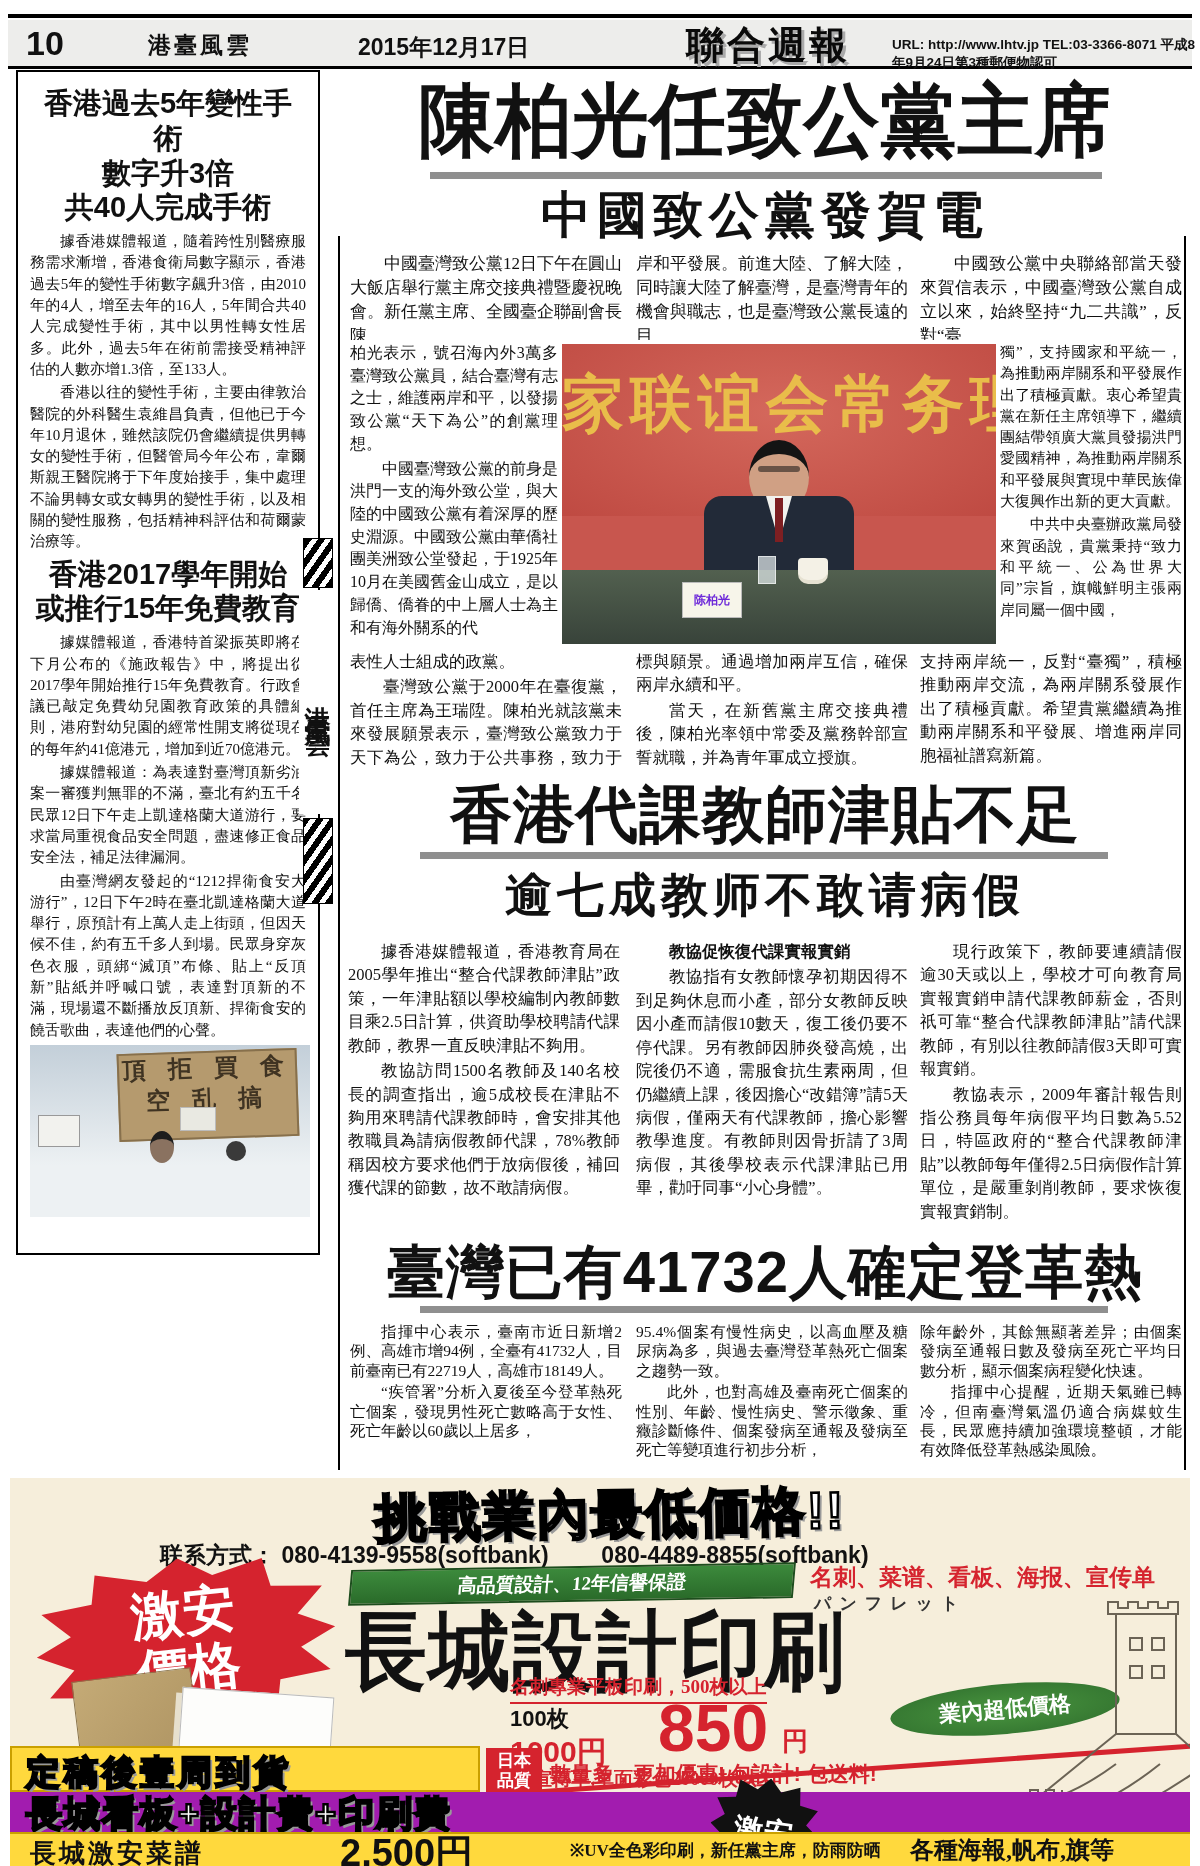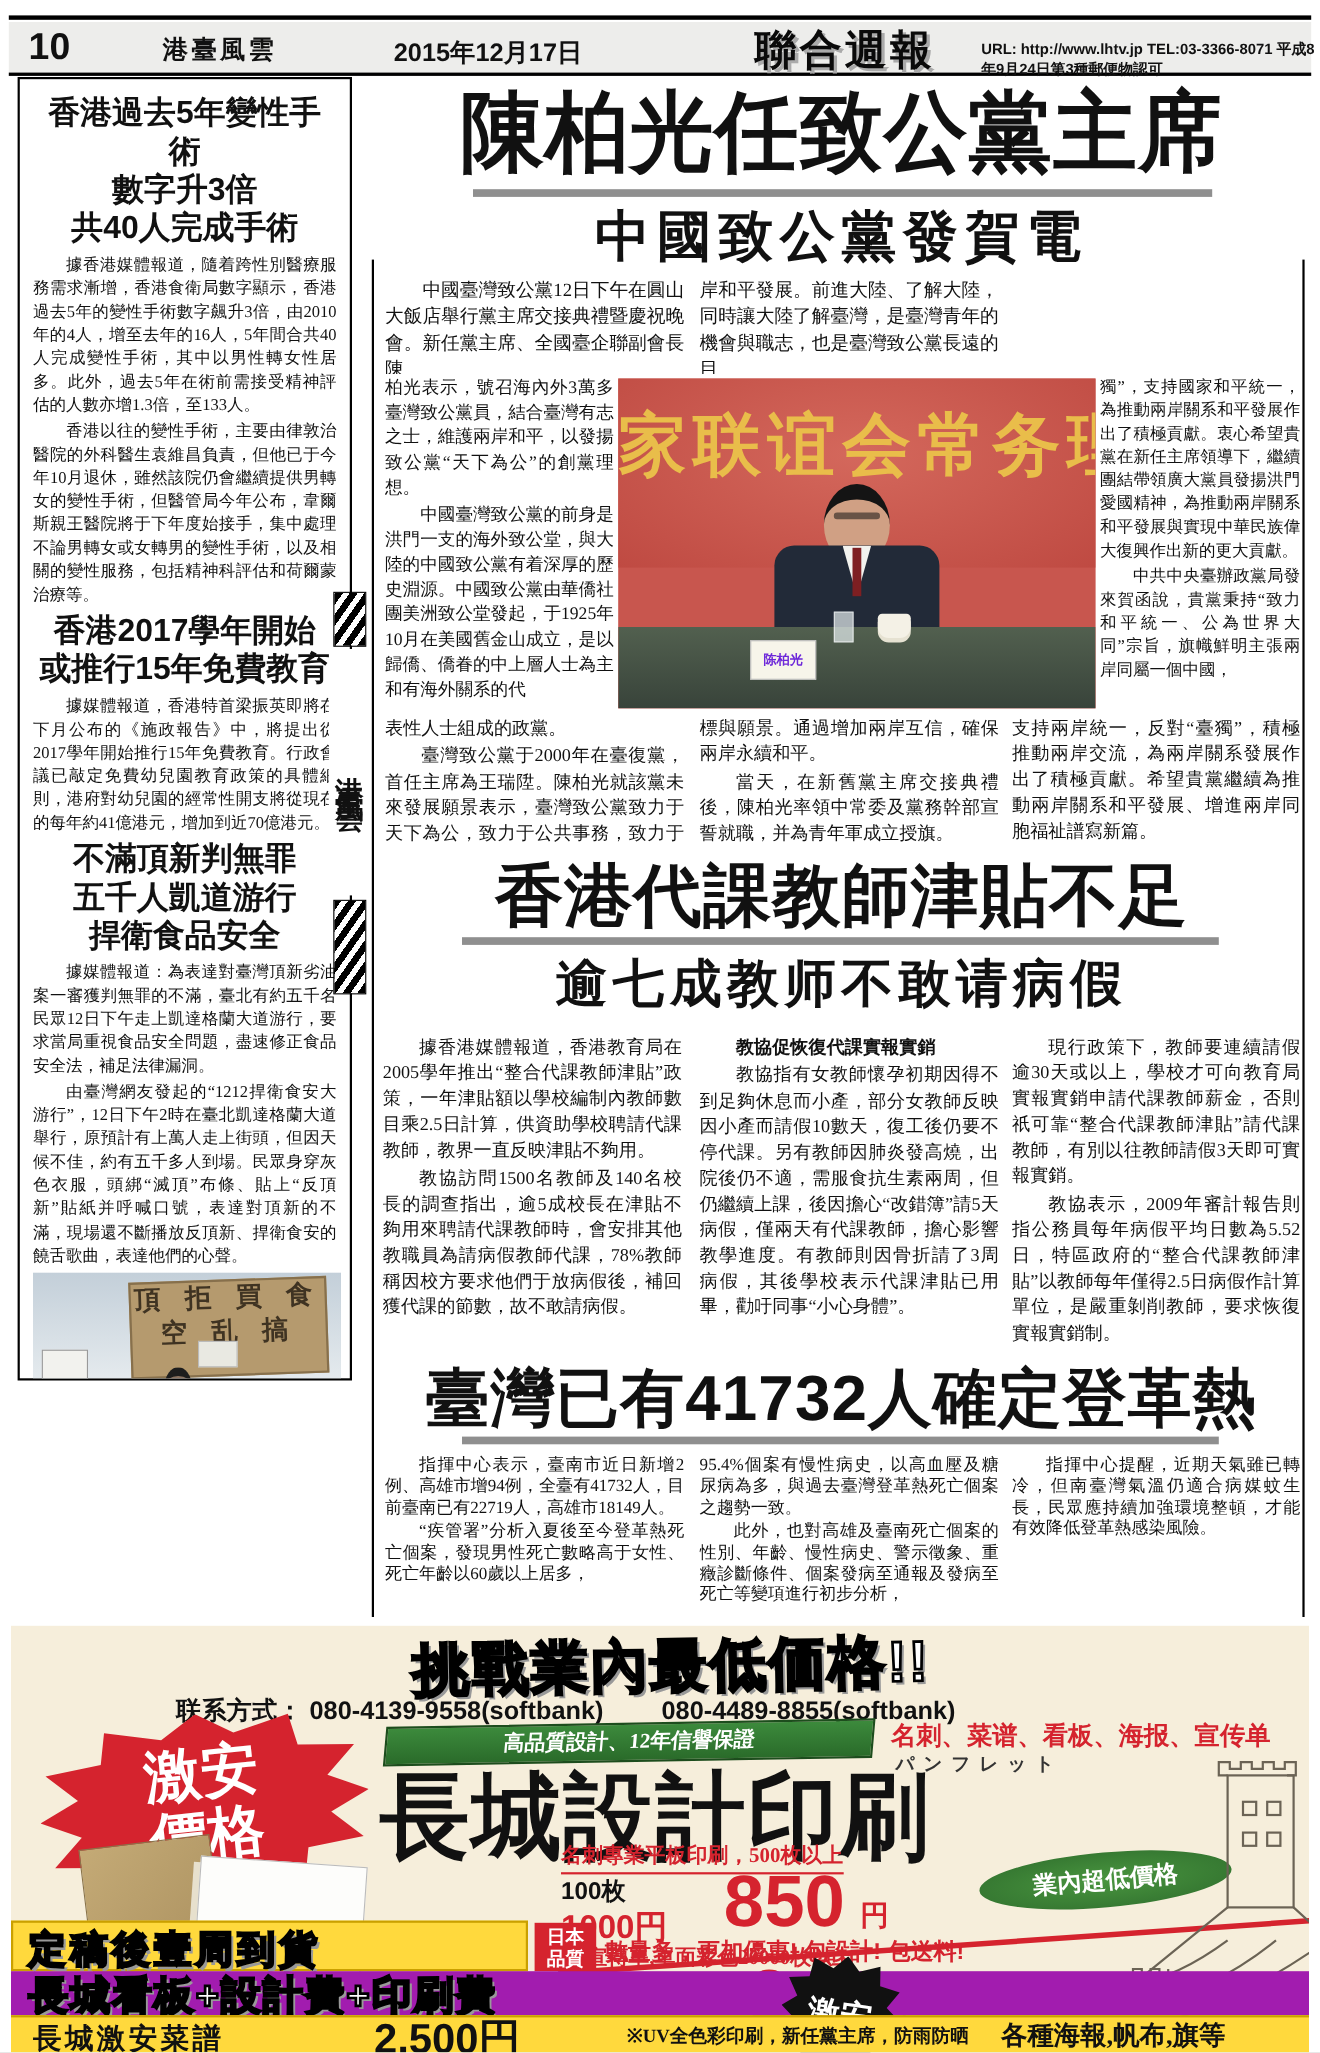--- a/index.html
+++ b/index.html
@@ -53,23 +53,20 @@
 
   <div class="abs" id="leftbox">
     <h2><span>香港過去5年變性手術</span><br>
         <span>數字升3倍</span><br>
         <span>共40人完成手術</span></h2>
     <p class="ind jt">據香港媒體報道，隨着跨性別醫療服務需求漸增，香港食衛局數字顯示，香港過去5年的變性手術數字飆升3倍，由2010年的4人，增至去年的16人，5年間合共40人完成變性手術，其中以男性轉女性居多。此外，過去5年在術前需接受精神評估的人數亦增1.3倍，至133人。</p>
     <p class="ind jt">香港以往的變性手術，主要由律敦治醫院的外科醫生袁維昌負責，但他已于今年10月退休，雖然該院仍會繼續提供男轉女的變性手術，但醫管局今年公布，韋爾斯親王醫院將于下年度始接手，集中處理不論男轉女或女轉男的變性手術，以及相關的變性服務，包括精神科評估和荷爾蒙治療等。</p>
     <h2><span>香港2017學年開始</span><br>
         <span>或推行15年免費教育</span></h2>
     <p class="ind jt">據媒體報道，香港特首梁振英即將在下月公布的《施政報告》中，將提出從2017學年開始推行15年免費教育。行政會議已敲定免費幼兒園教育政策的具體細則，港府對幼兒園的經常性開支將從現在的每年約41億港元，增加到近70億港元。</p>
-    <h2><span>不滿頂新判無罪</span><br>
-        <span>五千人凱道游行</span><br>
-        <span>捍衛食品安全</span></h2>
     <p class="ind jt">據媒體報道：為表達對臺灣頂新劣油案一審獲判無罪的不滿，臺北有約五千名民眾12日下午走上凱達格蘭大道游行，要求當局重視食品安全問題，盡速修正食品安全法，補足法律漏洞。</p>
     <p class="ind jt">由臺灣網友發起的“1212捍衛食安大游行”，12日下午2時在臺北凱達格蘭大道舉行，原預計有上萬人走上街頭，但因天候不佳，約有五千多人到場。民眾身穿灰色衣服，頭綁“滅頂”布條、貼上“反頂新”貼紙并呼喊口號，表達對頂新的不滿，現場還不斷播放反頂新、捍衛食安的饒舌歌曲，表達他們的心聲。</p>
 
     <div style="position:relative;width:280px;height:172px;margin-top:4px;background:linear-gradient(#c3cfd9,#edf1f3 70%);">
       <div class="abs" style="left:88px;top:6px;width:176px;height:84px;background:#b59a6e;border:2px solid #87704c;transform:rotate(-2deg);text-align:center;color:#3f3322;font-weight:900;font-size:24px;line-height:1.3;letter-spacing:8px;">
         <div>頂 拒 買 食</div>
         <div>空 乱 搞</div>
       </div>
       <div class="abs" style="left:150px;top:62px;width:34px;height:22px;background:#e9e9e2;border:1px solid #bbb;"></div>
       <div class="abs" style="left:8px;top:70px;width:40px;height:30px;background:#f2f2ee;border:1px solid #999;"></div>
@@ -105,20 +102,23 @@
   </div>
 
   <div class="abs colblk jt" style="left:636px;top:252px;width:272px;height:88px;font-size:17px;">
       <p>岸和平發展。前進大陸、了解大陸，同時讓大陸了解臺灣，是臺灣青年的機會與職志，也是臺灣致公黨長遠的目</p>
     </div>
   <div class="abs colblk jt" style="left:636px;top:650px;width:272px;height:120px;font-size:16.5px;">
     <p>標與願景。通過增加兩岸互信，確保兩岸永續和平。</p>
     <p class="ind">當天，在新舊黨主席交接典禮後，陳柏光率領中常委及黨務幹部宣誓就職，并為青年軍成立授旗。</p>
   </div>
 
+  <div class="abs colblk jt" style="left:920px;top:252px;width:262px;height:88px;font-size:17px;">
+      <p class="ind">中國致公黨中央聯絡部當天發來賀信表示，中國臺灣致公黨自成立以來，始終堅持“九二共識”，反對“臺</p>
+    </div>
   <div class="abs colblk jt" style="left:920px;top:650px;width:262px;height:120px;font-size:16.5px;">
       <p>支持兩岸統一，反對“臺獨”，積極推動兩岸交流，為兩岸關系發展作出了積極貢獻。希望貴黨繼續為推動兩岸關系和平發展、增進兩岸同胞福祉譜寫新篇。</p>
     </div>
   <div class="abs colblk jt" style="left:1000px;top:342px;width:182px;height:304px;font-size:15px;">
     <p>獨”，支持國家和平統一，為推動兩岸關系和平發展作出了積極貢獻。衷心希望貴黨在新任主席領導下，繼續團結帶領廣大黨員發揚洪門愛國精神，為推動兩岸關系和平發展與實現中華民族偉大復興作出新的更大貢獻。</p>
     <p class="ind">中共中央臺辦政黨局發來賀函說，貴黨秉持“致力和平統一、公為世界大同”宗旨，旗幟鮮明主張兩岸同屬一個中國，</p>
   </div>
 
   <div class="ph" style="left:562px;top:344px;width:434px;height:300px;background:#c8564e;">
     <div class="abs" style="left:0;top:0;width:100%;height:172px;background:radial-gradient(ellipse at 50% 40%,#d4685c,#bf4a42);">
@@ -157,20 +157,21 @@
 
   <div class="abs colblk jt" style="left:350px;top:1322px;width:272px;height:150px;font-size:15.5px;line-height:1.25;">
     <p class="ind" style="line-height:1.25;">指揮中心表示，臺南市近日新增2例、高雄市增94例，全臺有41732人，目前臺南已有22719人，高雄市18149人。</p>
     <p class="ind" style="line-height:1.25;">“疾管署”分析入夏後至今登革熱死亡個案，發現男性死亡數略高于女性、死亡年齡以60歲以上居多，</p>
   </div>
   <div class="abs colblk jt" style="left:636px;top:1322px;width:272px;height:150px;font-size:15.5px;line-height:1.25;">
     <p style="line-height:1.25;">95.4%個案有慢性病史，以高血壓及糖尿病為多，與過去臺灣登革熱死亡個案之趨勢一致。</p>
     <p class="ind" style="line-height:1.25;">此外，也對高雄及臺南死亡個案的性別、年齡、慢性病史、警示徵象、重癥診斷條件、個案發病至通報及發病至死亡等變項進行初步分析，</p>
   </div>
   <div class="abs colblk jt" style="left:920px;top:1322px;width:262px;height:150px;font-size:15.5px;line-height:1.25;">
+    <p style="line-height:1.25;">除年齡外，其餘無顯著差异；由個案發病至通報日數及發病至死亡平均日數分析，顯示個案病程變化快速。</p>
     <p class="ind" style="line-height:1.25;">指揮中心提醒，近期天氣雖已轉冷，但南臺灣氣溫仍適合病媒蚊生長，民眾應持續加強環境整頓，才能有效降低登革熱感染風險。</p>
   </div>
 
   <div class="abs" id="ad">
     <div class="abs outline" style="left:150px;top:2px;width:900px;text-align:center;font-size:52px;letter-spacing:2px;transform:rotate(-1deg);">挑戰業內最低価格!!</div>
     <div class="abs sans" style="left:150px;top:62px;width:950px;font-size:23px;font-weight:900;">
       <span>联系方式：</span>
       <span>080-4139-9558(softbank)</span>
       <span style="display:inline-block;width:40px;"></span>
       <span>080-4489-8855(softbank)</span>

